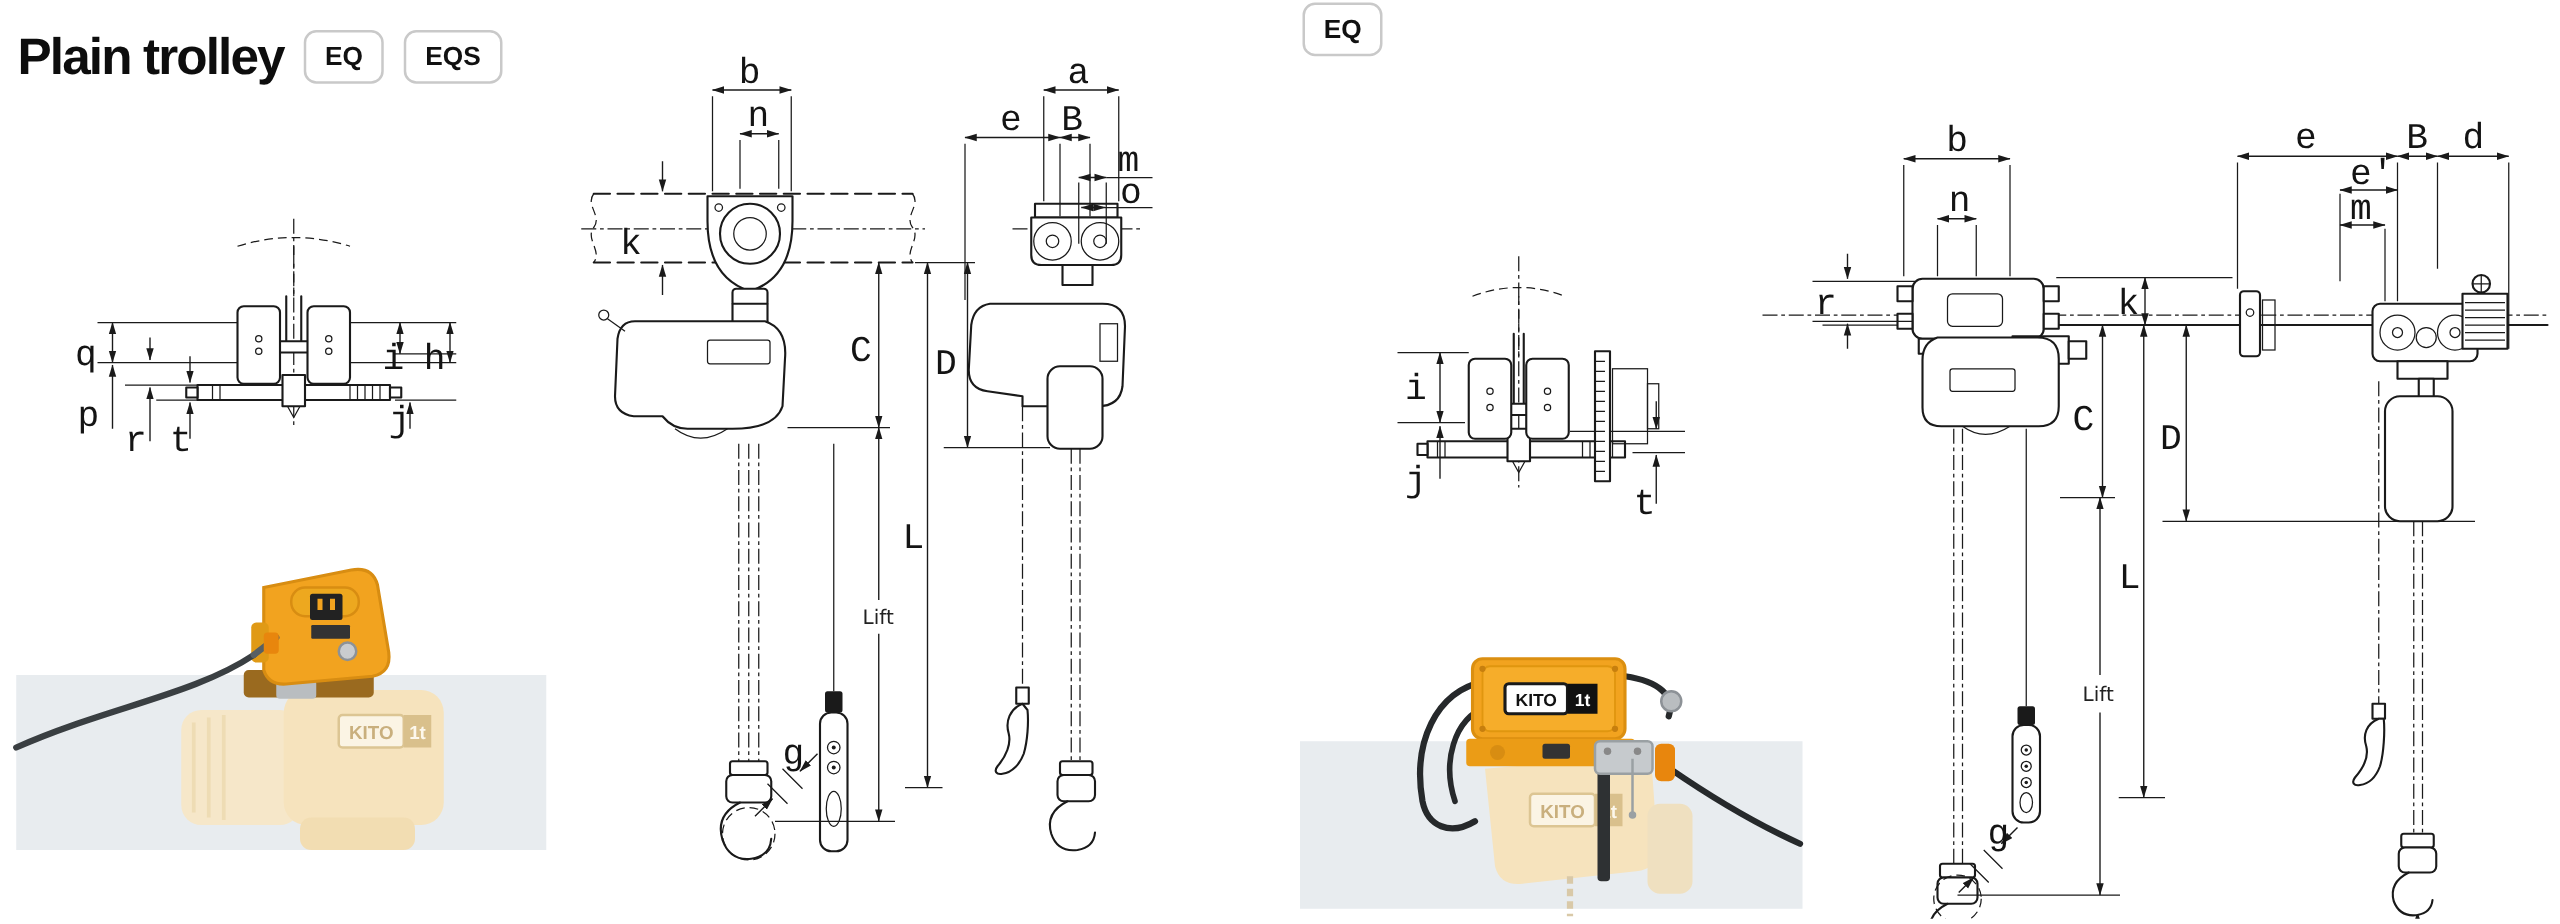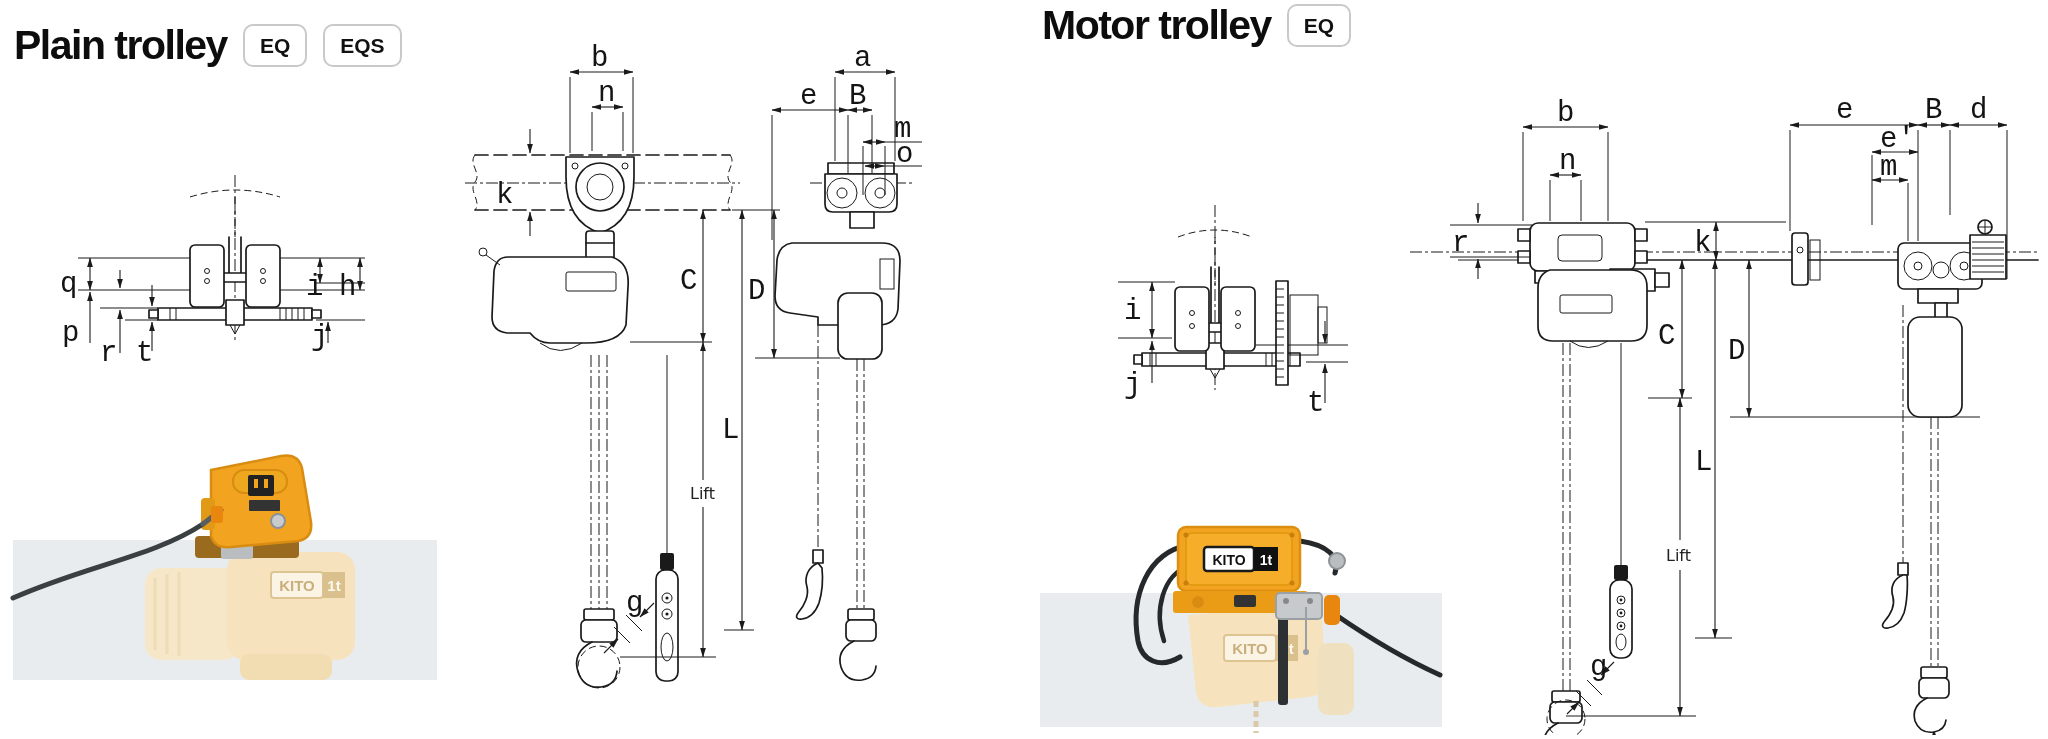--- a/index.html
+++ b/index.html
@@ -39,21 +39,20 @@
 
 <div id="page">
 
   <header class="hd" style="left:14px;top:22px">
     <h1>Plain trolley</h1>
     <span class="badge">EQ</span>
     <span class="badge">EQS</span>
   </header>
 
   <header class="hd" style="left:1042px;top:2px">
-    <h1>Motor trolley</h1>
     <span class="badge">EQ</span>
   </header>
 
   <svg class="drw" style="left:30px;top:145px" width="340" height="230" viewBox="0 0 340 230">
     <g>
       <line x1="205" y1="30" x2="205" y2="195" class="thin cl"></line>
       <path d="M160,52 Q205,38 250,52" class="thin dash"></path>
       <line x1="205" y1="52" x2="205" y2="95" class="thin dash"></line>
       <path d="M199,92 V128 M211,92 V128" class="ln"></path>
       <rect x="168" y="128" width="74" height="9" class="lnf"></rect>

